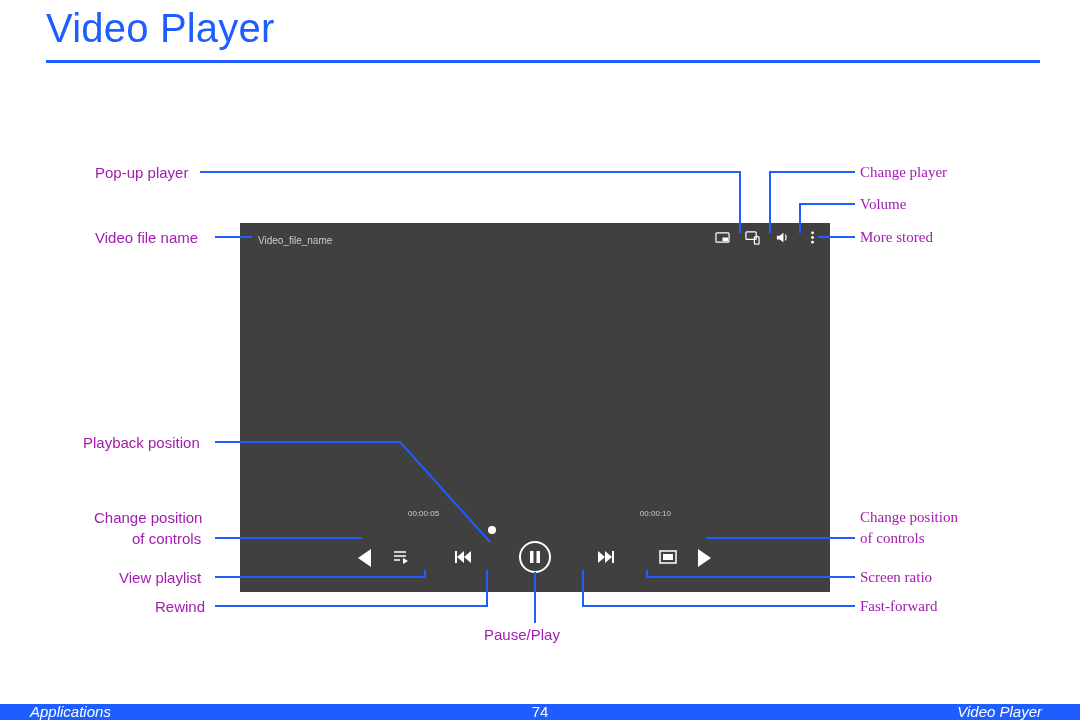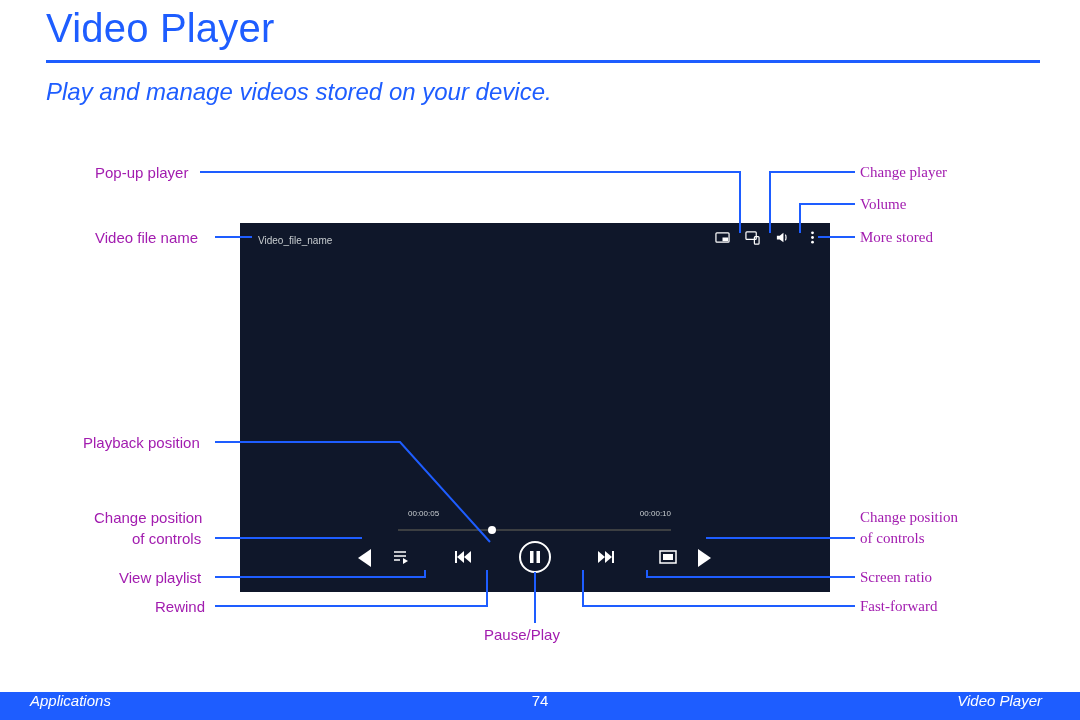--- a/index.html
+++ b/index.html
@@ -1,51 +1,50 @@
 <!DOCTYPE html>
 <html><head>
 <meta charset="utf-8">
 <style>
   * { box-sizing: border-box; margin: 0; padding: 0; }
   html, body { width: 1080px; height: 720px; font-family: Arial, Helvetica, sans-serif; background: #fff; }
   .page { position: relative; width: 1080px; height: 720px; }
   .title { position: absolute; left: 46px; top: 6px; font-size: 40px; font-weight: 400; color: #1e5dff; letter-spacing: 0.2px; }
   .rule { position: absolute; left: 46px; top: 60px; width: 994px; height: 3px; background: #1e5dff; }
   .subtitle { position: absolute; left: 46px; top: 78px; font-size: 24px; font-style: italic; color: #1e5dff; }
-  .screenshot { position: absolute; left: 240px; top: 223px; width: 590px; height: 369px; background: #0f172a; }
+  .screenshot { position: absolute; left: 240px; top: 223px; width: 590px; height: 369px; background: #404040; }
   .shot-title { position: absolute; left: 18px; top: 12px; font-size: 10px; color: #c8cdd0; }
   .shot-top-icons { position: absolute; right: 10px; top: 7px; display: flex; gap: 15px; align-items: center; }
   .ic { width: 15px; height: 15px; display: inline-block; }
   .controls { position: absolute; left: 152px; top: 308px; width: 285px; }
   .progress { position: relative; height: 2px; background: #3c3f42; margin: 0 6px 10px 6px; }
   .knob { position: absolute; left: 90px; top: -3px; width: 8px; height: 8px; border-radius: 50%; background: #fff; }
   .times { display: flex; justify-content: space-between; font-size: 8px; color: #c8cdd0; margin: -22px 6px 11px 16px; }
   .row { display: flex; align-items: center; justify-content: space-between; }
   .playpause { width: 32px; height: 32px; border: 2px solid #fff; border-radius: 50%; display: flex; align-items: center; justify-content: center; }
-  .footer { position: absolute; left: 0; bottom: 0; width: 1080px; height: 28px; background: #1e5dff; color: #fff; display: flex; align-items: center; justify-content: space-between; padding: 0 38px 12px 30px; font-size: 15px; }
+  .footer { position: absolute; left: 0; bottom: 0; width: 1080px; height: 16px; background: #1e5dff; color: #fff; display: flex; align-items: flex-end; justify-content: space-between; padding: 0 38px 0 30px; font-size: 15px; }
   .footer .left { font-style: italic; }
   .footer .right { font-style: italic; }
   .footer .center { position: absolute; left: 0; right: 0; text-align: center; font-weight: 400; }
 
   
   .label { position: absolute; font-size: 15px; color: #a21caf; white-space: nowrap; }
   .label.right { text-align: left; font-family: Liberation Serif, serif; }
   svg.overlay { position: absolute; left: 0; top: 0; width: 1080px; height: 720px; pointer-events: none; }
   svg.overlay line, svg.overlay polyline { stroke: #1e5dff; stroke-width: 2; fill: none; }
 
   .tri-left { width: 0; height: 0; border-top: 9px solid transparent; border-bottom: 9px solid transparent; border-right: 13px solid #fff; }
   .tri-right { width: 0; height: 0; border-top: 9px solid transparent; border-bottom: 9px solid transparent; border-left: 13px solid #fff; }
 </style>
 </head>
 <body>
 
 <div class="page">
   <div class="title">Video Player</div>
   <div class="rule"></div>
-  <div class="subtitle">Play and manage videos stored on your device.</div>
 
   <div class="label" style="left:95px; top:164px;">Pop-up player</div>
   <div class="label" style="left:95px; top:229px;">Video file name</div>
   <div class="label" style="left:83px; top:434px;">Playback position</div>
   <div class="label" style="left:94px; top:509px;">Change position</div>
   <div class="label" style="left:132px; top:530px;">of controls</div>
   <div class="label" style="left:119px; top:569px;">View playlist</div>
   <div class="label" style="left:155px; top:598px;">Rewind</div>
 
   <div class="label right" style="left:860px; top:164px;">Change player</div>

